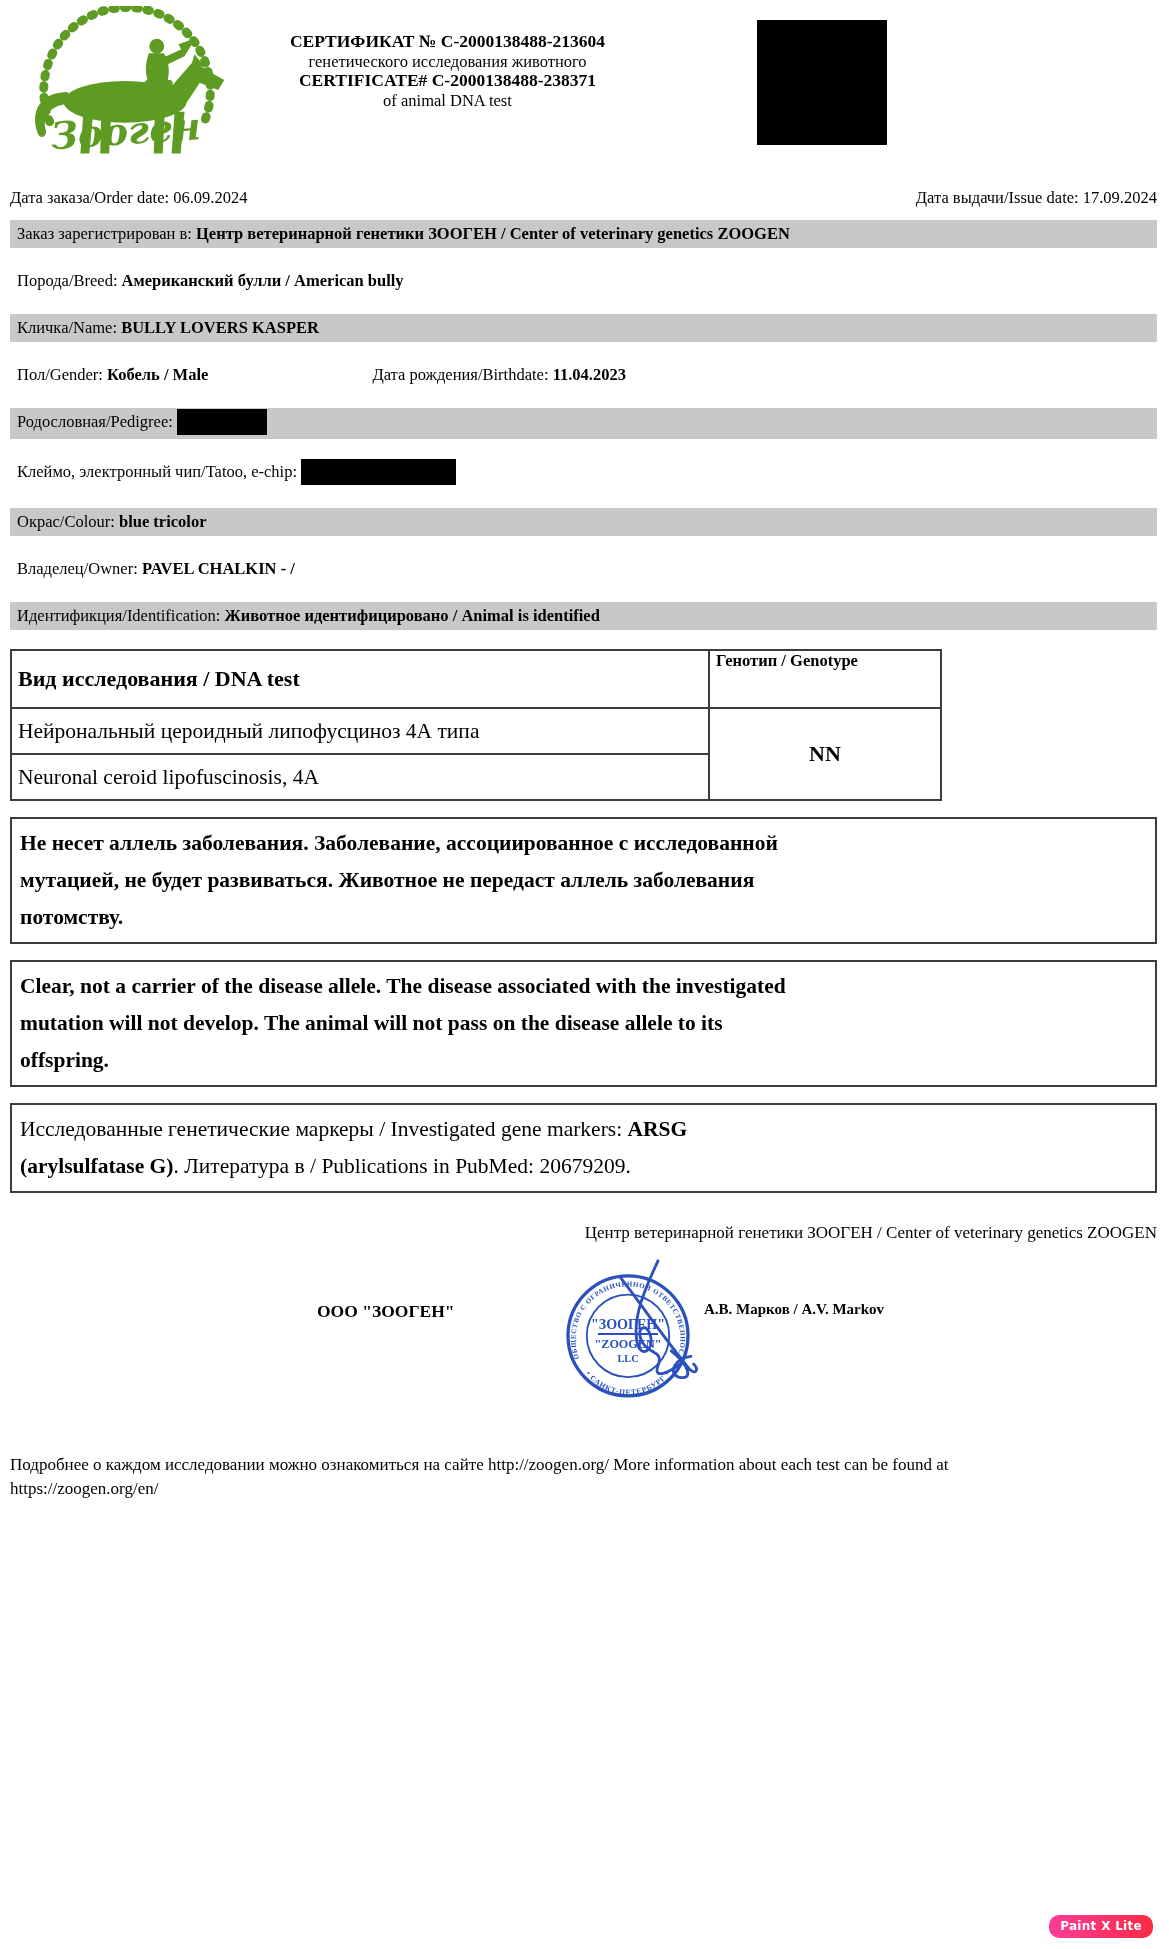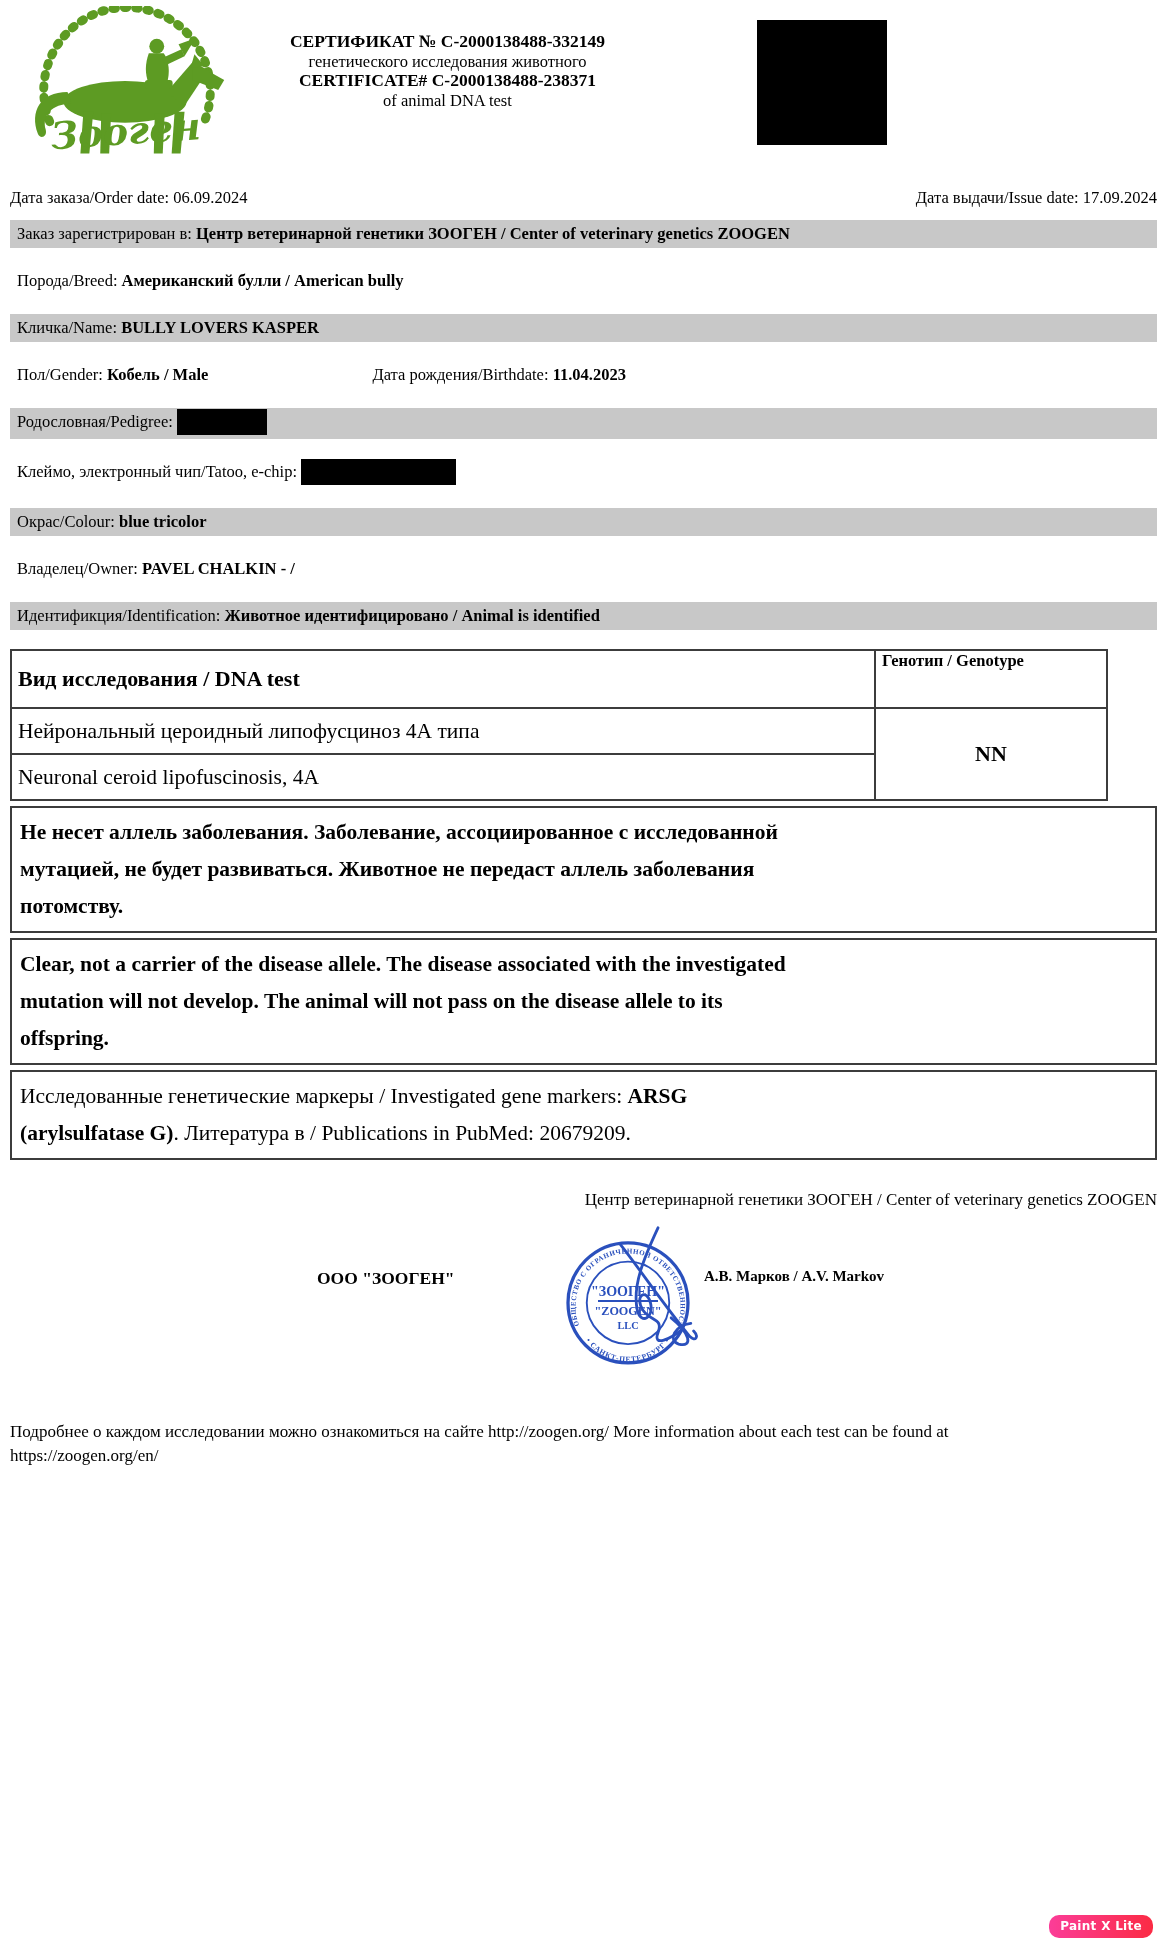--- a/index.html
+++ b/index.html
@@ -22,30 +22,30 @@
   .fields{margin-top:12px;}
   .field-row{font-size:16.5px;line-height:20px;padding:4px 7px;margin-bottom:19px;}
   .field-row.shaded{background:#c8c8c8;}
   .field-row b{font-weight:bold;}
   .pair2{display:inline-block;margin-left:160px;}
   .redaction-chip{display:inline-block;vertical-align:middle;background:#000;height:26px;margin-top:-3px;}
   .red-pedigree{width:90px;}
   .red-chip{width:155px;}
 
   
-  .dna-table{border-collapse:collapse;width:1098px;margin-top:18px;table-layout:fixed;}
+  .dna-table{border-collapse:collapse;width:932px;margin-top:18px;table-layout:fixed;}
   .dna-table td{border:2px solid #3c3c3c;vertical-align:middle;background:#fff;}
   .cell-test-header{font-weight:bold;font-size:22px;padding:8px 6px;height:40px;}
   .cell-geno-header{font-weight:bold;font-size:16.5px;padding:0 6px;vertical-align:top !important;height:40px;}
   .cell-test{font-size:21.5px;padding:0 6px;height:44px;}
   .cell-geno{font-weight:bold;font-size:22px;text-align:center;}
   .col-geno{width:232px;}
 
   
-  .result-box{border:2px solid #3c3c3c;margin-top:5px;padding:6px 8px;font-size:21.5px;line-height:37px;}
+  .result-box{border:2px solid #3c3c3c;margin-top:16px;padding:6px 8px;font-size:21.5px;line-height:37px;}
   .result-box.bold{font-weight:bold;}
   .markers-box b{font-weight:bold;}
 
   
   .org-line{margin-top:30px;text-align:right;font-size:17px;}
   .signature-row{position:relative;height:178px;margin-top:10px;}
   .company-name{position:absolute;left:307px;top:48px;font-weight:bold;font-size:17.5px;}
   .signer-name{position:absolute;left:694px;top:48px;font-weight:bold;font-size:15px;}
   .stamp-wrap{position:absolute;left:543px;top:0px;width:150px;height:160px;}
 
@@ -82,21 +82,21 @@
             <circle cx="148" cy="40" r="7.5"></circle>
             <path d="M 140 47 C 136 58 136 68 140 78 L 158 78 C 162 66 160 54 155 47 Z"></path>
             <path d="M 153 52 L 173 43 L 176 50 L 157 59 Z"></path>
             <path d="M 170 38 L 187 32 L 176 50 Z"></path>
             <rect x="136" y="74" width="28" height="9" rx="3"></rect>
           </g>
           <text x="42" y="144" font-size="38" font-style="italic" font-weight="bold" font-family="DejaVu Serif, serif" fill="#5d9b23" transform="rotate(-4 42 144)">Зооген</text>
         </svg>
       </div>
       <div class="title-block">
-        <div class="title-bold">СЕРТИФИКАТ № С-2000138488-332149</div>
+        <div class="title-bold">СЕРТИФИКАТ № С-2000138488-213604</div>
         <div class="title-reg">генетического исследования животного</div>
         <div class="title-bold">CERTIFICATE# C-2000138488-238371</div>
         <div class="title-reg">of animal DNA test</div>
       </div>
       <div class="header-redaction"></div>
     </div>
 
     <div class="dates-row">
       <span>Дата заказа/Order date: 06.09.2024</span>
       <span>Дата выдачи/Issue date: 17.09.2024</span>

